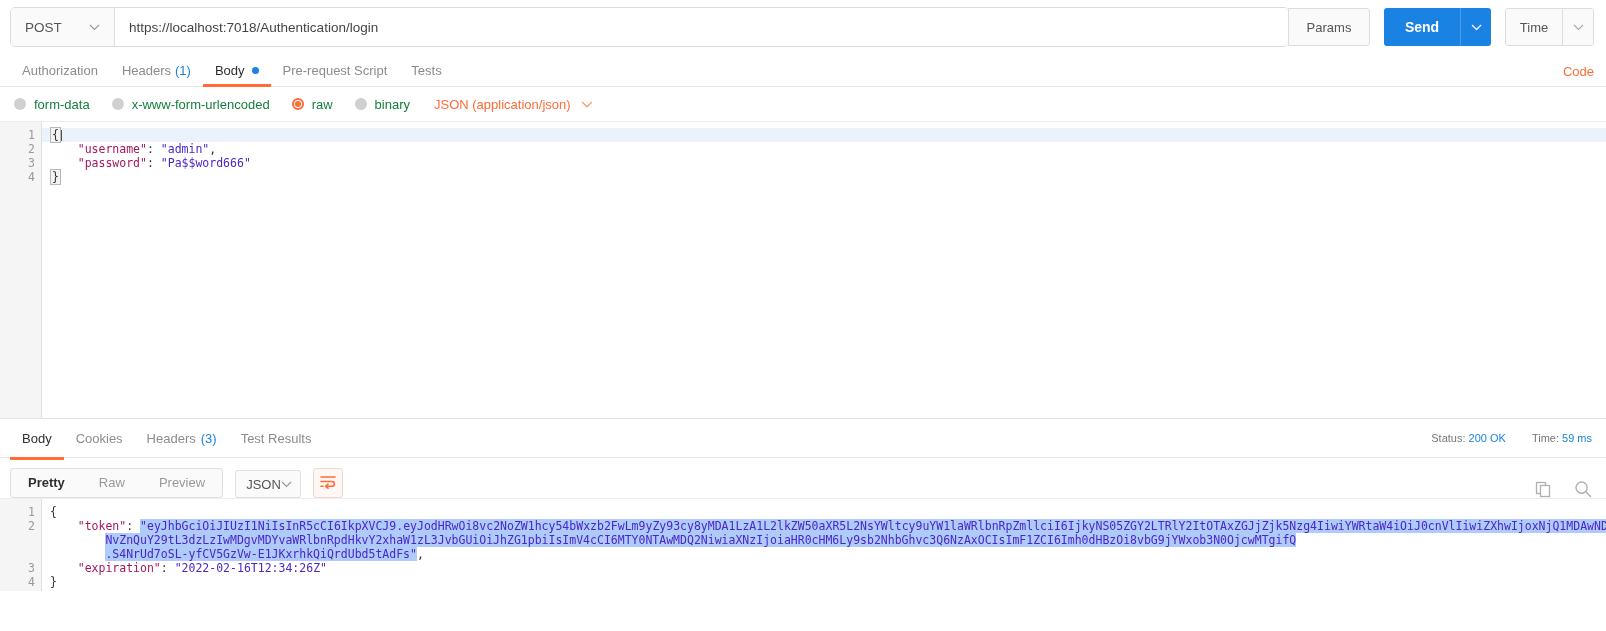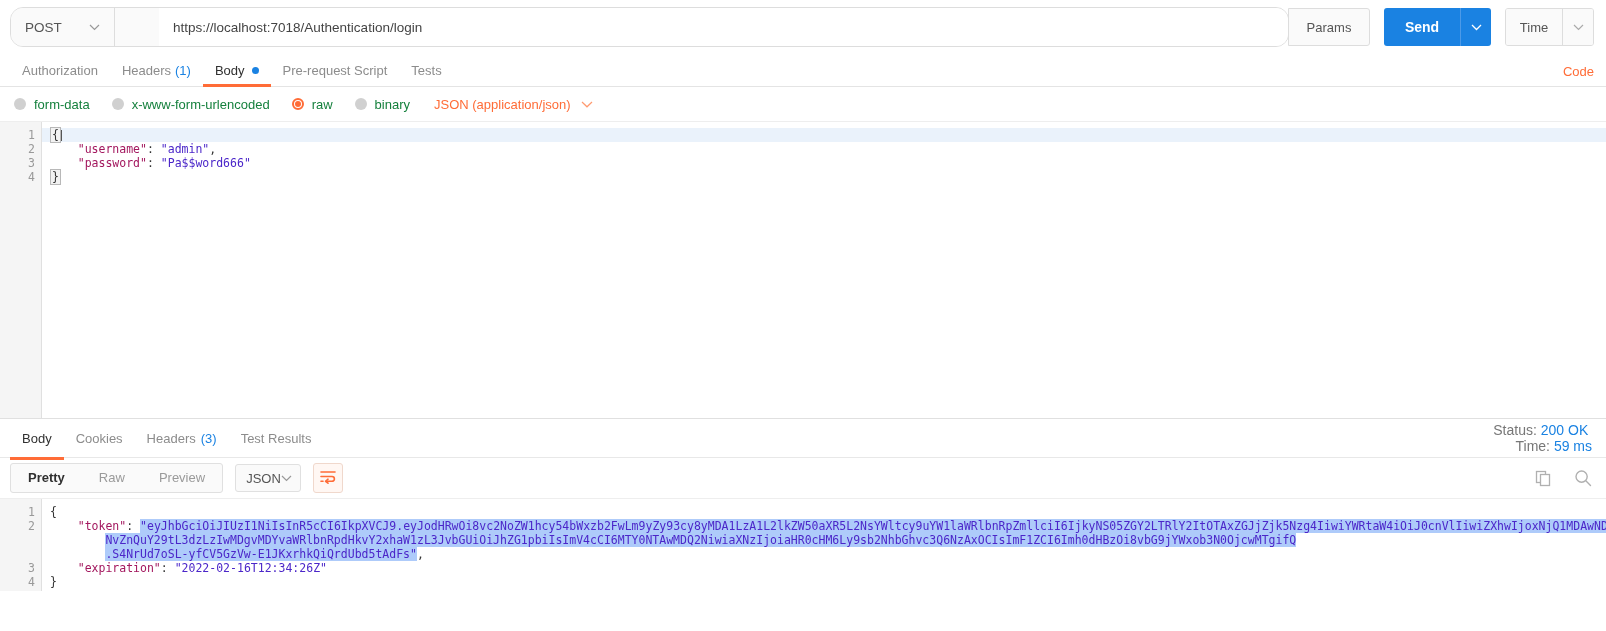--- a/index.html
+++ b/index.html
@@ -24,24 +24,23 @@
     padding: 8px 12px 8px 10px;
     height: 38px;
     box-sizing: content-box;
     background: #ffffff;
   }
   .method-url-group {
     display: flex;
     flex: 1;
     height: 38px;
     border: 1px solid #dddddd;
-    border-radius: 13px;
-    background: #fafafa;
-    overflow: hidden;
-    gap: 44px;
+    border-radius: 5px;
+    background: #fafafa;
+    overflow: hidden;
   }
   .method-select {
     display: flex;
     align-items: center;
     justify-content: space-between;
     width: 104px;
     padding: 0 14px;
     box-sizing: border-box;
     border-right: 1px solid #dddddd;
     background: #fafafa;
@@ -298,31 +297,30 @@
     color: #8c8c8c;
     font-size: 13px;
     cursor: pointer;
     height: 38px;
   }
   .resp-tab.active { color: #303030; }
   .resp-meta {
     margin-left: auto;
     display: flex;
     align-items: center;
-    font-size: 14px;
+    font-size: 11px;
     color: #777777;
-    flex-direction: column;
   }
   .resp-meta .grp { margin-left: 26px; }
   .resp-meta .val { color: #1a82e2; }
 
   
   .resp-toolbar {
     display: flex;
-    align-items: center;
+    align-items: flex-end;
     height: 40px;
     padding: 0 14px 0 10px;
     border-top: 1px solid #e8e8e8;
     position: relative;
   }
   .resp-toolbar::before {
     content: "";
     position: absolute;
     left: 10px; top: -1px;
     width: 54px; height: 3px;

